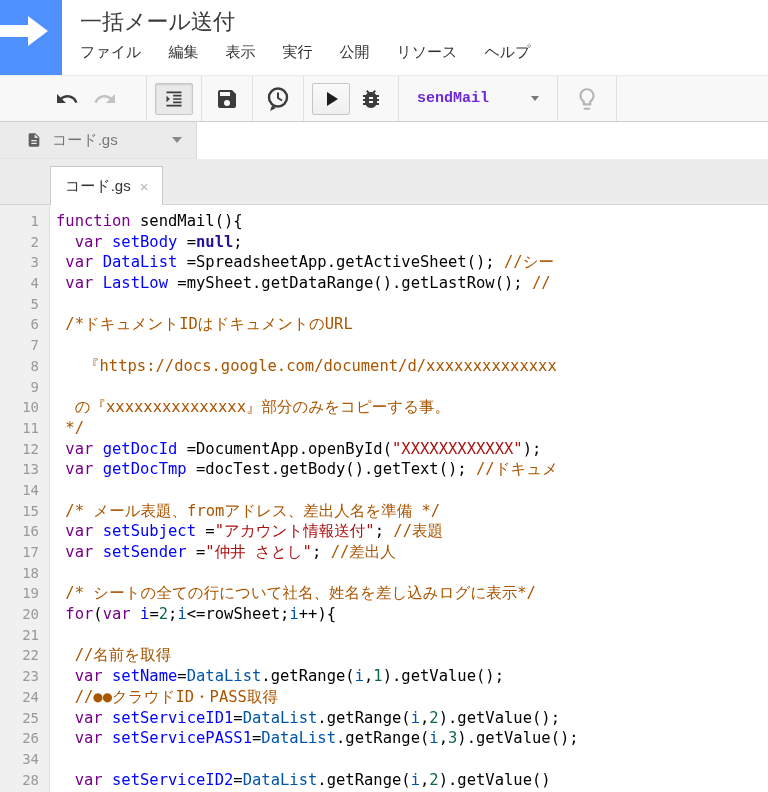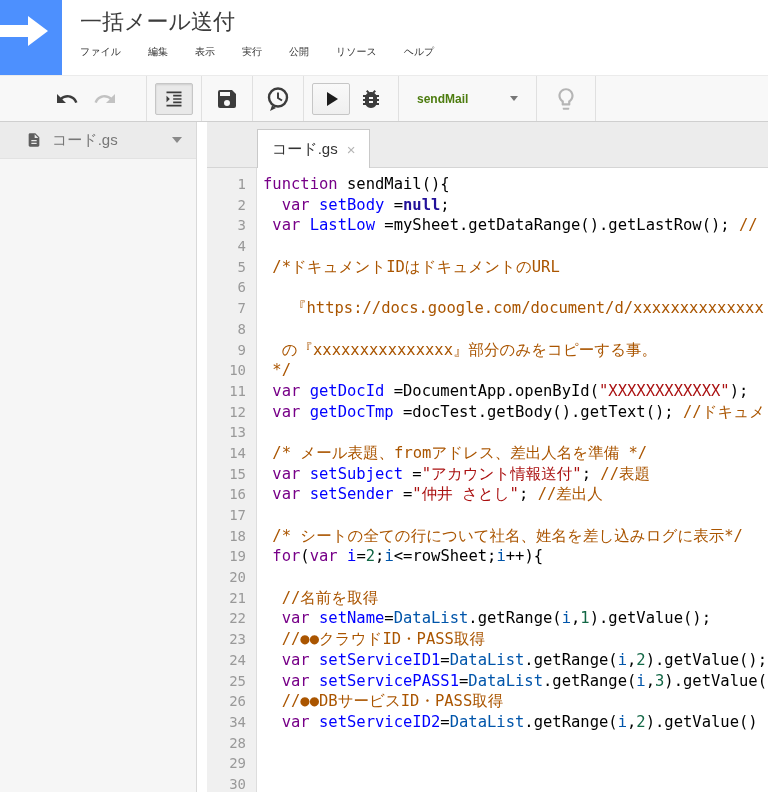--- a/index.html
+++ b/index.html
@@ -11,46 +11,46 @@
     font-family:"Liberation Sans","DejaVu Sans",sans-serif;}
 
   
   .topbar{position:relative;height:75px;background:#fff;}
   .logo{position:absolute;left:0;top:0;width:62px;height:75px;background:var(--logo_blue);
     display:flex;align-items:flex-start;justify-content:flex-start;}
   .logo svg{margin-top:12px;}
   .title-wrap{padding:8px 0 0 80px;}
   .project-title{font-size:22px;color:#3c3c3c;line-height:28px;}
   .menubar{display:flex;gap:27px;padding:6px 0 0 80px;}
-  .menu-item{font-size:10px;color:#333;cursor:pointer;line-height:20px;}
+  .menu-item{font-size:15px;color:#333;cursor:pointer;line-height:20px;}
 
   
   .toolbar{height:47px;background:#f8f8f8;border-top:1px solid #ebebeb;
     border-bottom:1px solid #cfcfcf;display:flex;align-items:center;padding-left:52px;}
   .tb-sep{width:1px;align-self:stretch;background:#e0e0e0;}
   .tb-icon{width:30px;height:30px;display:flex;align-items:center;justify-content:center;cursor:pointer;}
   .tb-btn{width:38px;height:32px;border:1px solid #c6c6c6;border-radius:2px;
     background:linear-gradient(#f9f9f9,#efefef);display:flex;align-items:center;
     justify-content:center;cursor:pointer;}
   .tb-btn.pressed{background:#e9e9e9;box-shadow:inset 0 1px 2px rgba(0,0,0,.12);}
   .undo{margin-right:8px;}
   .redo{margin-right:26px;}
   .indent-btn{margin:0 8px;}
   .save{margin:0 10px;}
   .clock{margin:0 8px;width:34px;}
   .play-btn{margin-left:8px;}
   .bug{margin-left:4px;margin-right:10px;width:34px;}
   .fn-select{display:flex;align-items:center;margin:0 18px;cursor:pointer;}
-  .fn-label{font-size:12px;font-weight:bold;color:#4d7c0f;}
+  .fn-label{font-size:15px;font-weight:bold;color:#6d28d9;font-family:Liberation Mono, monospace;}
   .caret{width:0;height:0;border-left:4px solid transparent;border-right:4px solid transparent;
     border-top:5px solid #777;margin-left:42px;}
   .bulb{margin:0 14px;width:30px;}
 
   
-  .main{display:flex;height:670px;}
+  .main{display:flex;height:670px;flex-direction:column;}
   .sidebar{width:197px;background:#f6f6f6;border-right:1px solid #d9d9d9;}
   .file-row{height:37px;background:#ebebeb;border-bottom:1px solid #e2e2e2;
     display:flex;align-items:center;padding:0 14px 0 26px;cursor:pointer;}
   .file-row .flabel{font-size:15px;color:#777;margin-left:10px;flex:1;}
   .side-caret{width:0;height:0;border-left:5px solid transparent;border-right:5px solid transparent;
     border-top:6px solid #8a8a8a;}
   .gap-strip{width:10px;background:#fff;}
   .editor{flex:1;display:flex;flex-direction:column;min-width:0;}
   .tabbar{height:46px;background:#ececec;border-bottom:1px solid #d5d5d5;
     display:flex;align-items:flex-end;padding-left:50px;}
@@ -204,20 +204,21 @@
           <div class="ln">25</div>
           <div class="ln">26</div>
           <div class="ln">34</div>
           <div class="ln">28</div>
           <div class="ln">29</div>
           <div class="ln">30</div>
         </div>
       <div class="code">
           <div class="cl"><span class="tk-k">function</span><span class="tk-p"> sendMail(){</span></div>
           <div class="cl"><span class="tk-p">  </span><span class="tk-k">var</span><span class="tk-p"> </span><span class="tk-d">setBody</span><span class="tk-p"> =</span><span class="tk-a">null</span><span class="tk-p">;</span></div>
+          <div class="cl"><span class="tk-p"> </span><span class="tk-k">var</span><span class="tk-p"> </span><span class="tk-d">DataList</span><span class="tk-p"> =SpreadsheetApp.getActiveSheet(); </span><span class="tk-c">//シー</span></div>
           <div class="cl"><span class="tk-p"> </span><span class="tk-k">var</span><span class="tk-p"> </span><span class="tk-d">LastLow</span><span class="tk-p"> =mySheet.getDataRange().getLastRow(); </span><span class="tk-c">//</span></div>
           <div class="cl"> </div>
           <div class="cl"><span class="tk-p"> </span><span class="tk-c">/*ドキュメントIDはドキュメントのURL</span></div>
           <div class="cl"> </div>
           <div class="cl"><span class="tk-p">   </span><span class="tk-c">『https://docs.google.com/document/d/xxxxxxxxxxxxxx</span></div>
           <div class="cl"> </div>
           <div class="cl"><span class="tk-p">  </span><span class="tk-c">の『xxxxxxxxxxxxxxx』部分のみをコピーする事。</span></div>
           <div class="cl"><span class="tk-p"> </span><span class="tk-c">*/</span></div>
           <div class="cl"><span class="tk-p"> </span><span class="tk-k">var</span><span class="tk-p"> </span><span class="tk-d">getDocId</span><span class="tk-p"> =DocumentApp.openById(</span><span class="tk-s">"XXXXXXXXXXXX"</span><span class="tk-p">);</span></div>
           <div class="cl"><span class="tk-p"> </span><span class="tk-k">var</span><span class="tk-p"> </span><span class="tk-d">getDocTmp</span><span class="tk-p"> =docTest.getBody().getText(); </span><span class="tk-c">//ドキュメ</span></div>
@@ -227,18 +228,18 @@
           <div class="cl"><span class="tk-p"> </span><span class="tk-k">var</span><span class="tk-p"> </span><span class="tk-d">setSender</span><span class="tk-p"> =</span><span class="tk-s">"仲井 さとし"</span><span class="tk-p">; </span><span class="tk-c">//差出人</span></div>
           <div class="cl"> </div>
           <div class="cl"><span class="tk-p"> </span><span class="tk-c">/* シートの全ての行について社名、姓名を差し込みログに表示*/</span></div>
           <div class="cl"><span class="tk-p"> </span><span class="tk-k">for</span><span class="tk-p">(</span><span class="tk-k">var</span><span class="tk-p"> </span><span class="tk-d">i</span><span class="tk-p">=</span><span class="tk-n">2</span><span class="tk-p">;</span><span class="tk-v">i</span><span class="tk-p">&lt;=rowSheet;</span><span class="tk-v">i</span><span class="tk-p">++){</span></div>
           <div class="cl"> </div>
           <div class="cl"><span class="tk-p">  </span><span class="tk-c">//名前を取得</span></div>
           <div class="cl"><span class="tk-p">  </span><span class="tk-k">var</span><span class="tk-p"> </span><span class="tk-d">setName</span><span class="tk-p">=</span><span class="tk-v">DataList</span><span class="tk-p">.getRange(</span><span class="tk-v">i</span><span class="tk-p">,</span><span class="tk-n">1</span><span class="tk-p">).getValue();</span></div>
           <div class="cl"><span class="tk-p">  </span><span class="tk-c">//●●クラウドID・PASS取得</span></div>
           <div class="cl"><span class="tk-p">  </span><span class="tk-k">var</span><span class="tk-p"> </span><span class="tk-d">setServiceID1</span><span class="tk-p">=</span><span class="tk-v">DataList</span><span class="tk-p">.getRange(</span><span class="tk-v">i</span><span class="tk-p">,</span><span class="tk-n">2</span><span class="tk-p">).getValue();</span></div>
           <div class="cl"><span class="tk-p">  </span><span class="tk-k">var</span><span class="tk-p"> </span><span class="tk-d">setServicePASS1</span><span class="tk-p">=</span><span class="tk-v">DataList</span><span class="tk-p">.getRange(</span><span class="tk-v">i</span><span class="tk-p">,</span><span class="tk-n">3</span><span class="tk-p">).getValue();</span></div>
-          <div class="cl"><span class="tk-p">  </span><span class="tk-c">//●●DBサービスID・PASS取得</span></div>
+          <div class="cl"><span class="tk-p">  </span></div>
           <div class="cl"><span class="tk-p">  </span><span class="tk-k">var</span><span class="tk-p"> </span><span class="tk-d">setServiceID2</span><span class="tk-p">=</span><span class="tk-v">DataList</span><span class="tk-p">.getRange(</span><span class="tk-v">i</span><span class="tk-p">,</span><span class="tk-n">2</span><span class="tk-p">).getValue()</span></div>
         </div>
     </div>
   </div>
 </div>
 
 </body></html>

